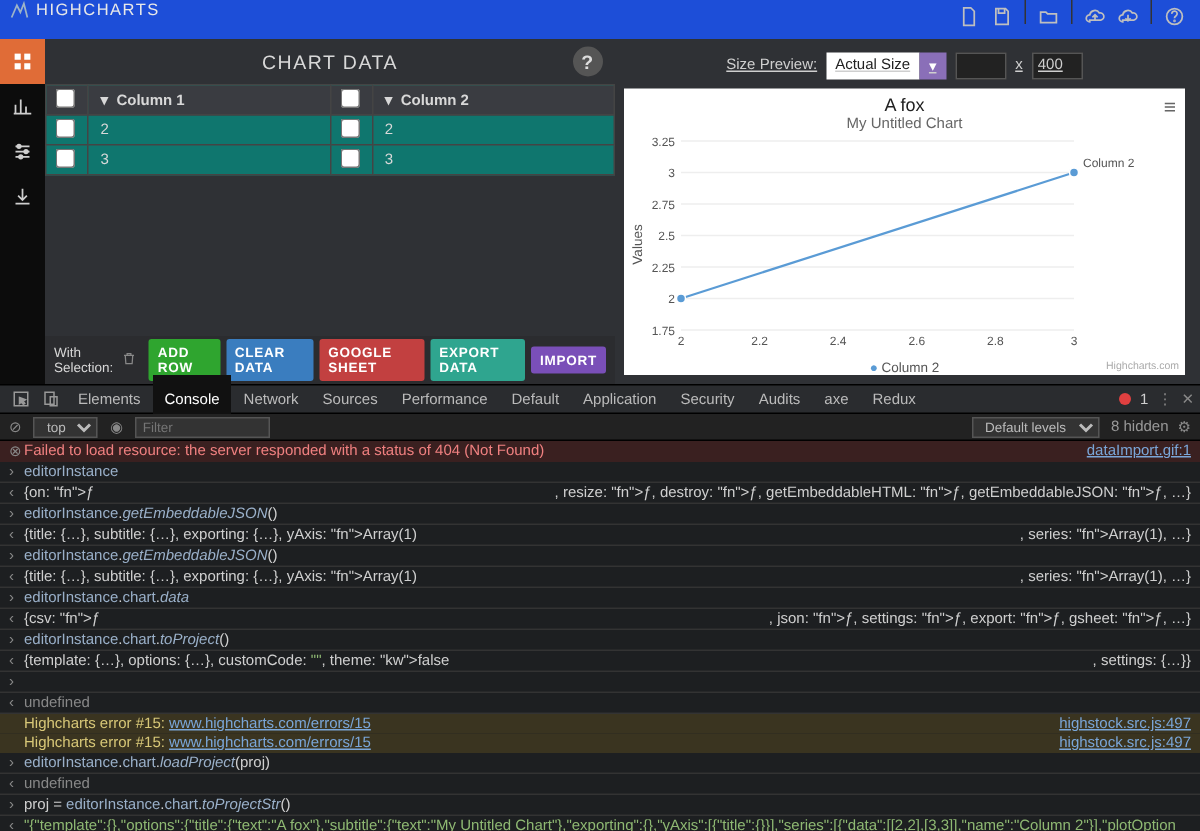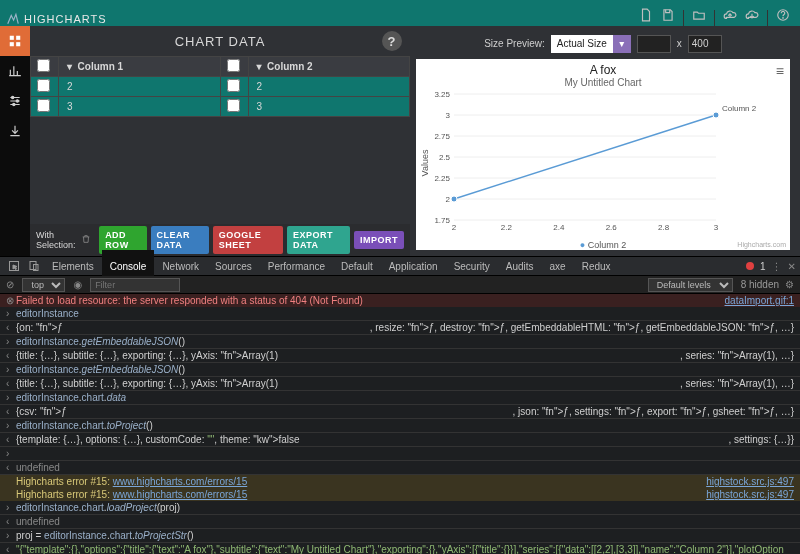--- a/index.html
+++ b/index.html
@@ -1,18 +1,18 @@
 <!DOCTYPE html>
 <html><head>
 <meta charset="utf-8">
 <style>
   * { box-sizing: border-box; margin: 0; padding: 0; font-family: "Segoe UI", -apple-system, Helvetica, Arial, sans-serif; }
   html, body { width: 800px; height: 554px; overflow: hidden; background: #000; color: #cfcfcf; font-size: 11px; }
   
-  .topbar { height: 26px; background: #0f766e; display: flex; align-items: flex-end; padding: 0 6px; }
+  .topbar { height: 26px; background: #1d4ed8; display: flex; align-items: flex-start; padding: 0 6px; }
   .logo { display: flex; align-items: center; gap: 4px; color: #e8e8e8; font-size: 11px; letter-spacing: 1px; }
   .logo svg { stroke: #9db4c8; }
   .topbar-spacer { flex: 1; }
   .topbar-icon { width: 22px; height: 22px; display: flex; align-items: center; justify-content: center; color: #bfbfbf; }
   .topbar-icon svg { width: 14px; height: 14px; }
   .topbar-sep { width: 1px; height: 16px; background: #333; margin: 0 4px; }
 
   
   .mainrow { height: 230px; display: flex; background: #1a1a1a; }
   .sidenav { width: 30px; background: #0c0c0c; display: flex; flex-direction: column; }
@@ -33,21 +33,21 @@
 
   .dataFooter { height: 26px; background: #2b2c2f; display: flex; align-items: center; padding: 16px 6px; gap: 4px; }
   .withsel { font-size: 9px; color: #d8d8d8; display:flex; align-items:center; gap:4px; }
   .trash { color:#888; }
   .btn { font-size: 9px; font-weight: 700; color: #fff; padding: 4px 6px; border-radius: 2px; letter-spacing: 0.5px; }
   .btn-green { background:#2fa52f; } .btn-blue { background:#3a7dbf; } .btn-red { background:#c24040; }
   .btn-teal { background:#2fa58f; } .btn-purple { background:#7a4fb8; }
 
   
   .previewCol { flex: 1; background: #2f3135; display: flex; flex-direction: column; padding: 6px 10px 6px 6px; }
-  .sizeRow { display:flex; align-items:center; justify-content:center; gap:6px; height:24px; font-size:10px; color:#cfcfcf; }
+  .sizeRow { display:flex; align-items:center; justify-content:center; gap:6px; height:24px; font-size:10px; color:#cfcfcf;text-decoration:underline; }
   .dropdown { display:flex; align-items:center; }
   .dropdown .ddlabel { background:#fff; color:#222; height:18px; padding:0 6px; display:flex; align-items:center; font-size:10px; }
   .dropdown .ddbtn { width:18px; height:18px; background:#8a6fb8; color:#fff; display:flex; align-items:center; justify-content:center; }
   .numin { width:34px; height:18px; background:#222; border:1px solid #555; color:#cfcfcf; padding-left:3px; font-size:10px; }
   .times { color:#cfcfcf; }
   .chartCard { flex:1; margin-top:4px; background:#fff; position:relative; }
   .chartTitle { text-align:center; color:#222; font-size:12px; padding-top:4px; }
   .chartSub { text-align:center; color:#666; font-size:10px; }
   .hamb { position:absolute; right:6px; top:4px; color:#666; font-size:14px; }
   svg.chart { display:block; }

